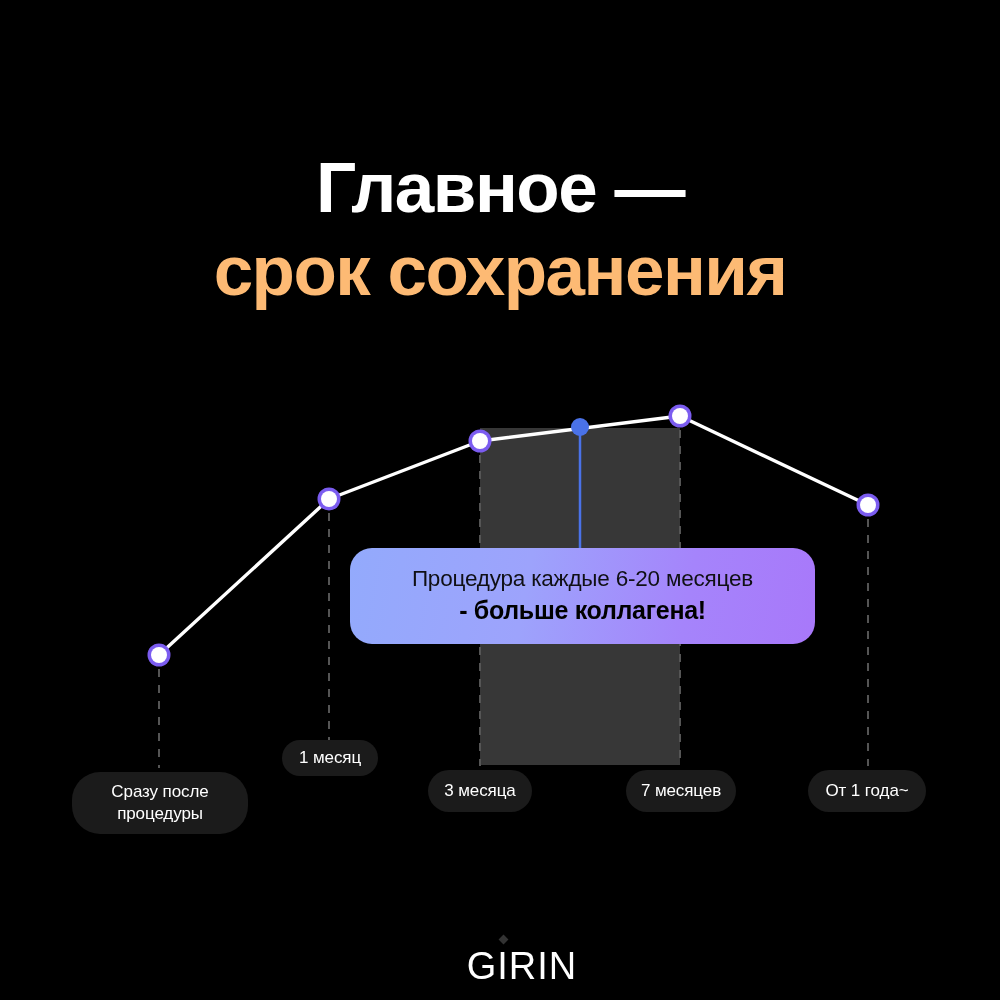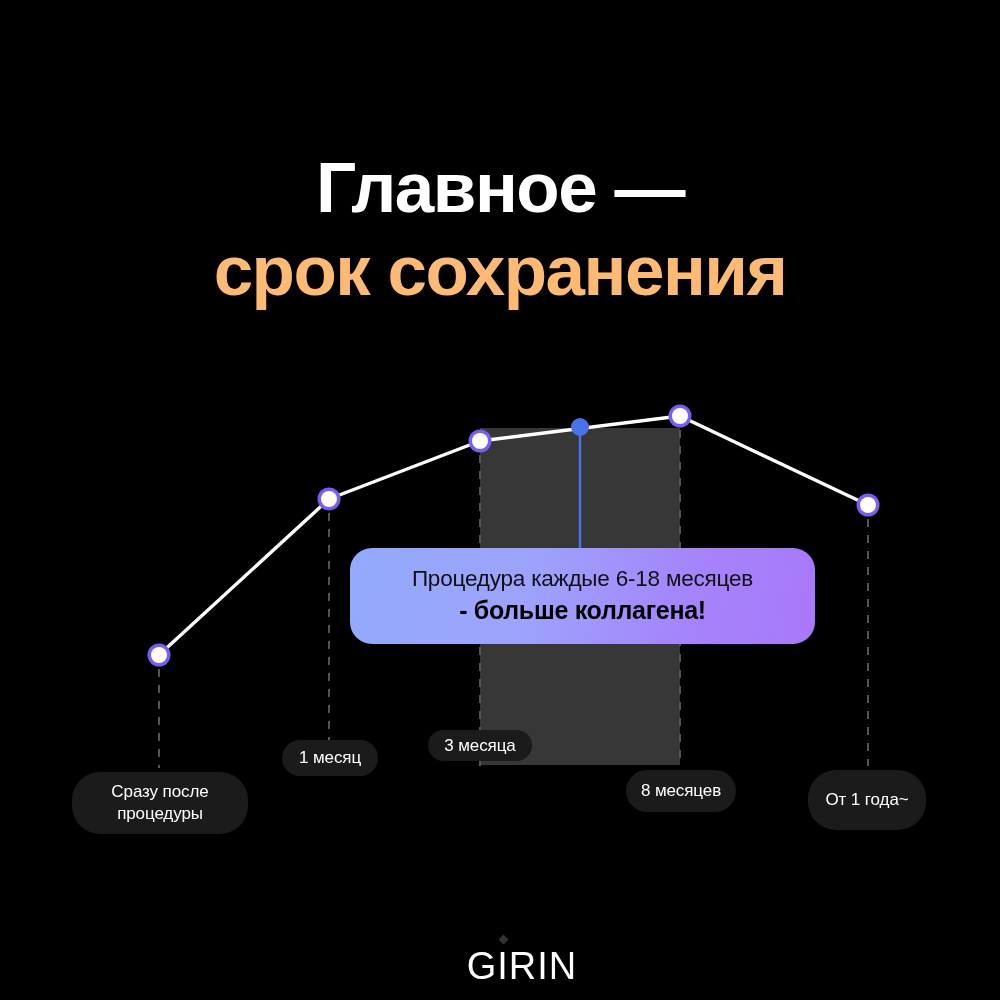--- a/index.html
+++ b/index.html
@@ -99,23 +99,23 @@
     display: flex;
     align-items: center;
     justify-content: center;
     text-align: center;
     line-height: 1.28;
     box-sizing: border-box;
     letter-spacing: -0.1px;
   }
   .pill-0 { left: 72px;  top: 752px; width: 176px; height: 62px; padding: 0 10px; }
   .pill-1 { left: 282px; top: 720px; width: 96px;  height: 36px; }
-  .pill-2 { left: 428px; top: 710px; width: 104px; height: 31px; }
+  .pill-2 { left: 428px; top: 750px; width: 104px; height: 42px; }
   .pill-3 { left: 626px; top: 750px; width: 110px; height: 42px; }
-  .pill-4 { left: 808px; top: 750px; width: 118px; height: 60px; }
+  .pill-4 { left: 808px; top: 750px; width: 118px; height: 42px; }
 
   
   .logo {
     position: absolute;
     left: 0;
     top: 925px;
     width: 1000px;
     text-align: center;
     color: #ffffff;
     font-size: 38px;
@@ -177,25 +177,25 @@
           <circle cx="480" cy="421" r="8" fill="#ffffff"></circle>
           <circle cx="680" cy="396" r="11.5" fill="#7b5cf0"></circle>
           <circle cx="680" cy="396" r="8" fill="#ffffff"></circle>
           <circle cx="868" cy="485" r="11.5" fill="#7b5cf0"></circle>
           <circle cx="868" cy="485" r="8" fill="#ffffff"></circle>
         </g>
     </svg>
   </div>
 
   <div class="callout">
-    <div class="callout-line-1">Процедура каждые 6-18 месяцев</div>
+    <div class="callout-line-1">Процедура каждые 6-20 месяцев</div>
     <div class="callout-line-2">- больше коллагена!</div>
   </div>
 
   <div class="pill pill-0">Сразу после процедуры</div>
   <div class="pill pill-1">1 месяц</div>
   <div class="pill pill-2">3 месяца</div>
-  <div class="pill pill-3">8 месяцев</div>
+  <div class="pill pill-3">7 месяцев</div>
   <div class="pill pill-4">От 1 года~</div>
 
   <div class="logo"><span>G</span><span class="dot-i">I</span><span>RIN</span></div>
 
 </div>
 
 </body></html>

